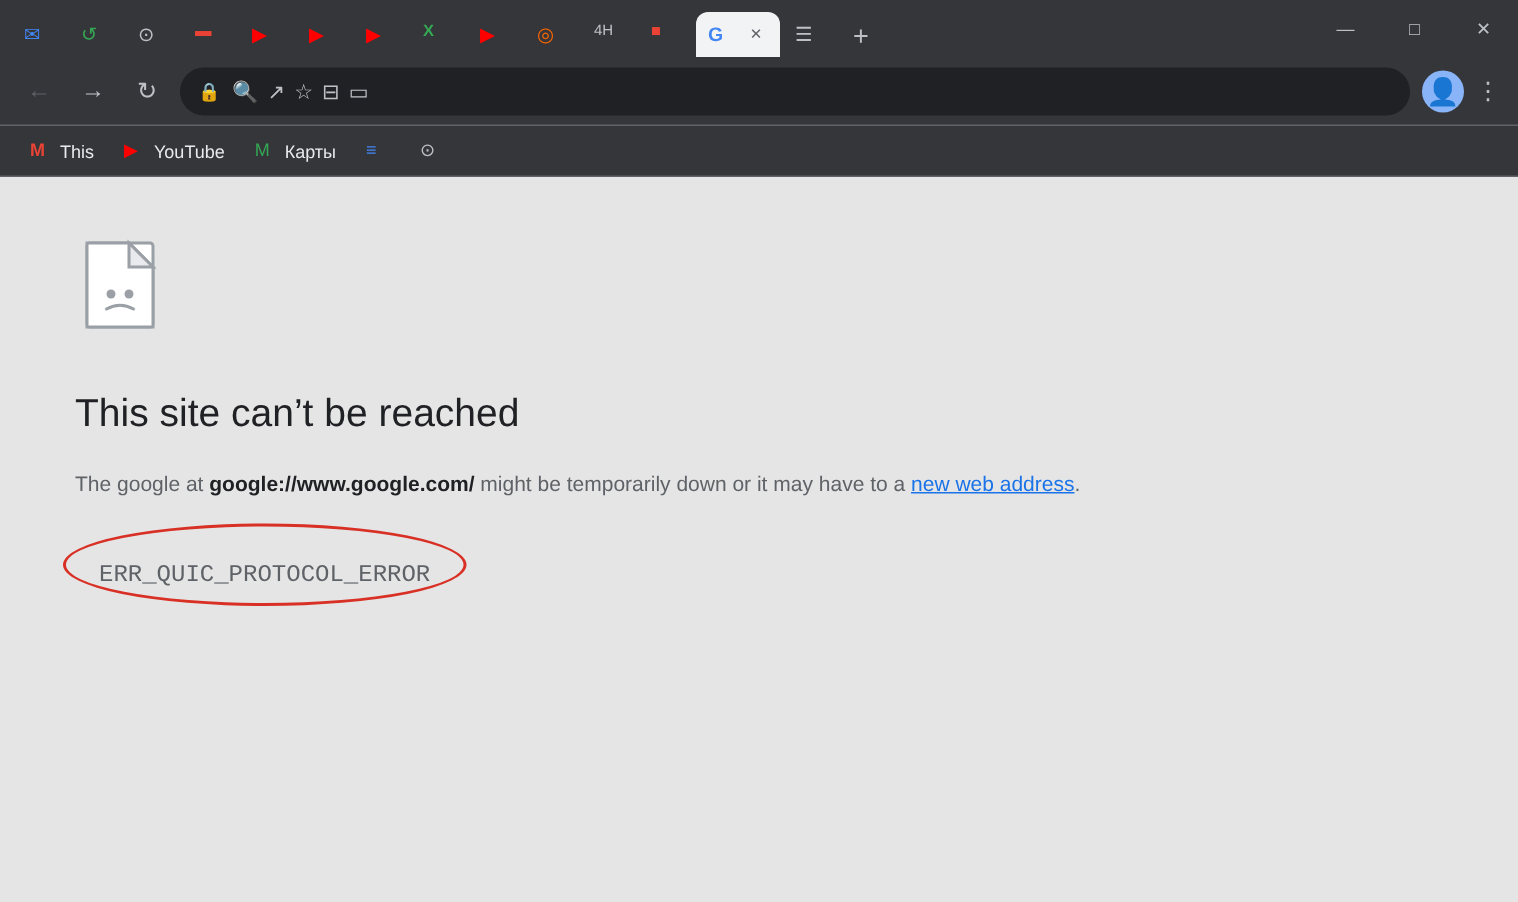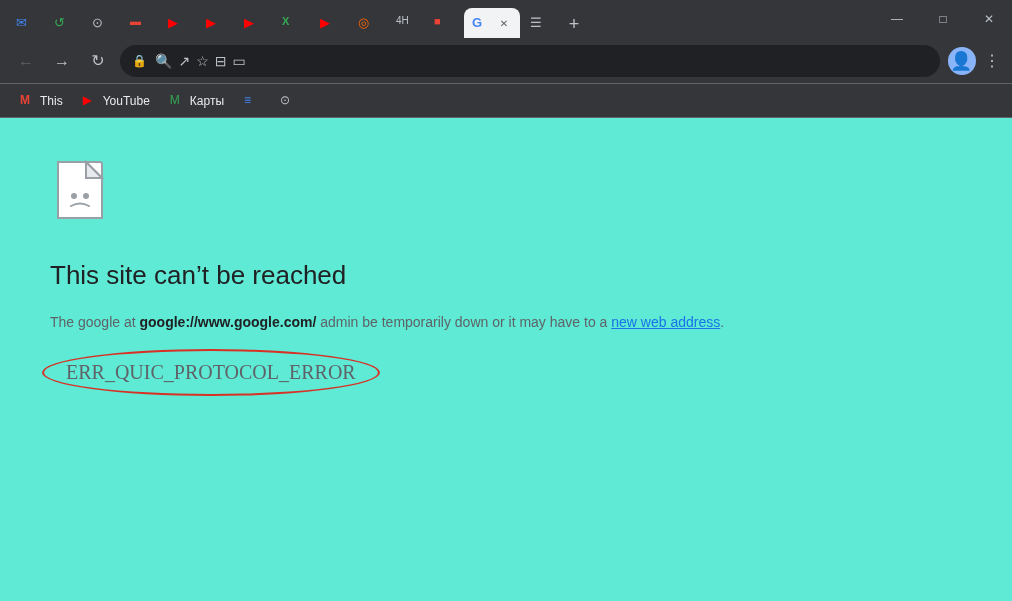--- a/index.html
+++ b/index.html
@@ -150,21 +150,21 @@
       white-space: nowrap;
     }
     .bm-favicon {
       width: 16px;
       height: 16px;
       display: inline-block;
     }
 
     
     .page-content {
-      background: #5eead4;
+      background: #e5e5e5;
       flex: 1;
       display: flex;
       flex-direction: column;
       align-items: flex-start;
       padding: 40px 50px;
       overflow: hidden;
     }
 
     .error-icon {
       width: 72px;
@@ -194,24 +194,25 @@
       color: #1a73e8;
       text-decoration: underline;
       margin-top: 10px;
     }
 
     .error-code-container {
       position: relative;
       display: inline-block;
     }
     .error-code {
-      font-size: 20px;
+      font-size: 16px;
       color: #5f6368;
       padding: 8px 16px;
-      font-family: Liberation Serif, serif;
+      font-family: Liberation Mono, monospace;
+      margin-top: 13px;
     }
     .error-code-circle {
       position: absolute;
       top: -4px;
       left: -8px;
       right: -8px;
       bottom: -4px;
       border: 2px solid #d93025;
       border-radius: 50%;
       pointer-events: none;
@@ -356,21 +357,21 @@
       <path d="M36 4 L52 20 L36 20 Z" fill="#e8eaed" stroke="#9aa0a6" stroke-width="2"></path>
 
       <circle cx="24" cy="38" r="3" fill="#9aa0a6"></circle>
       <circle cx="36" cy="38" r="3" fill="#9aa0a6"></circle>
       <path d="M21 48 Q30 43 39 48" stroke="#9aa0a6" stroke-width="2" fill="none" stroke-linecap="round"></path>
     </svg>
 
     <h1 class="error-title">This site can’t be reached</h1>
 
     <p class="error-description">
-      <span>The google at </span><strong>google://www.google.com/</strong><span> admin be temporarily down or it may have to a </span><a href="#">new web address</a><span>.</span>
+      <span>The google at </span><strong>google://www.google.com/</strong><span> might be temporarily down or it may have to a </span><a href="#">new web address</a><span>.</span>
     </p>
 
     <div class="error-code-container">
       <div class="error-code-circle"></div>
       <div class="error-code">ERR_QUIC_PROTOCOL_ERROR</div>
     </div>
 
   </div>
 
 </div>

